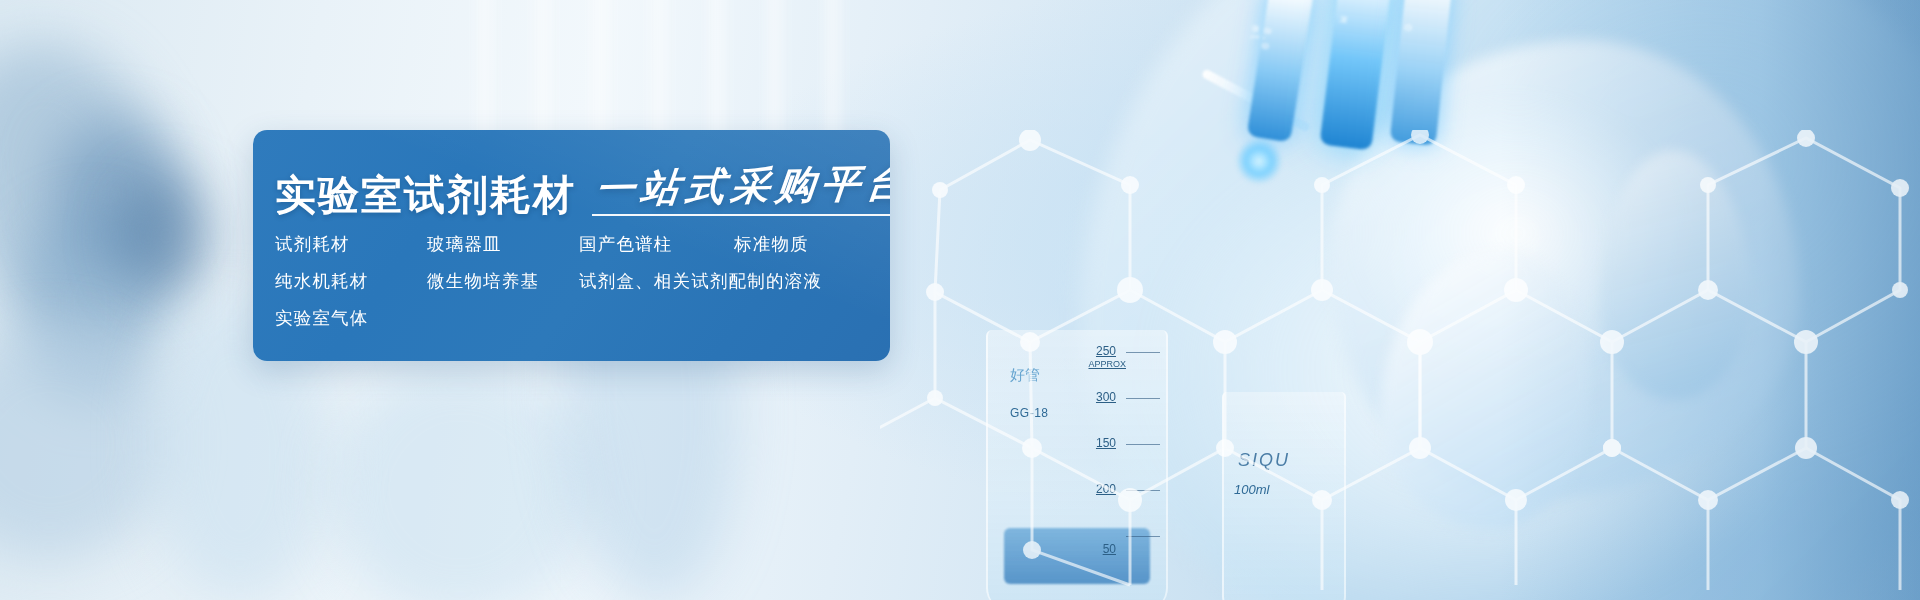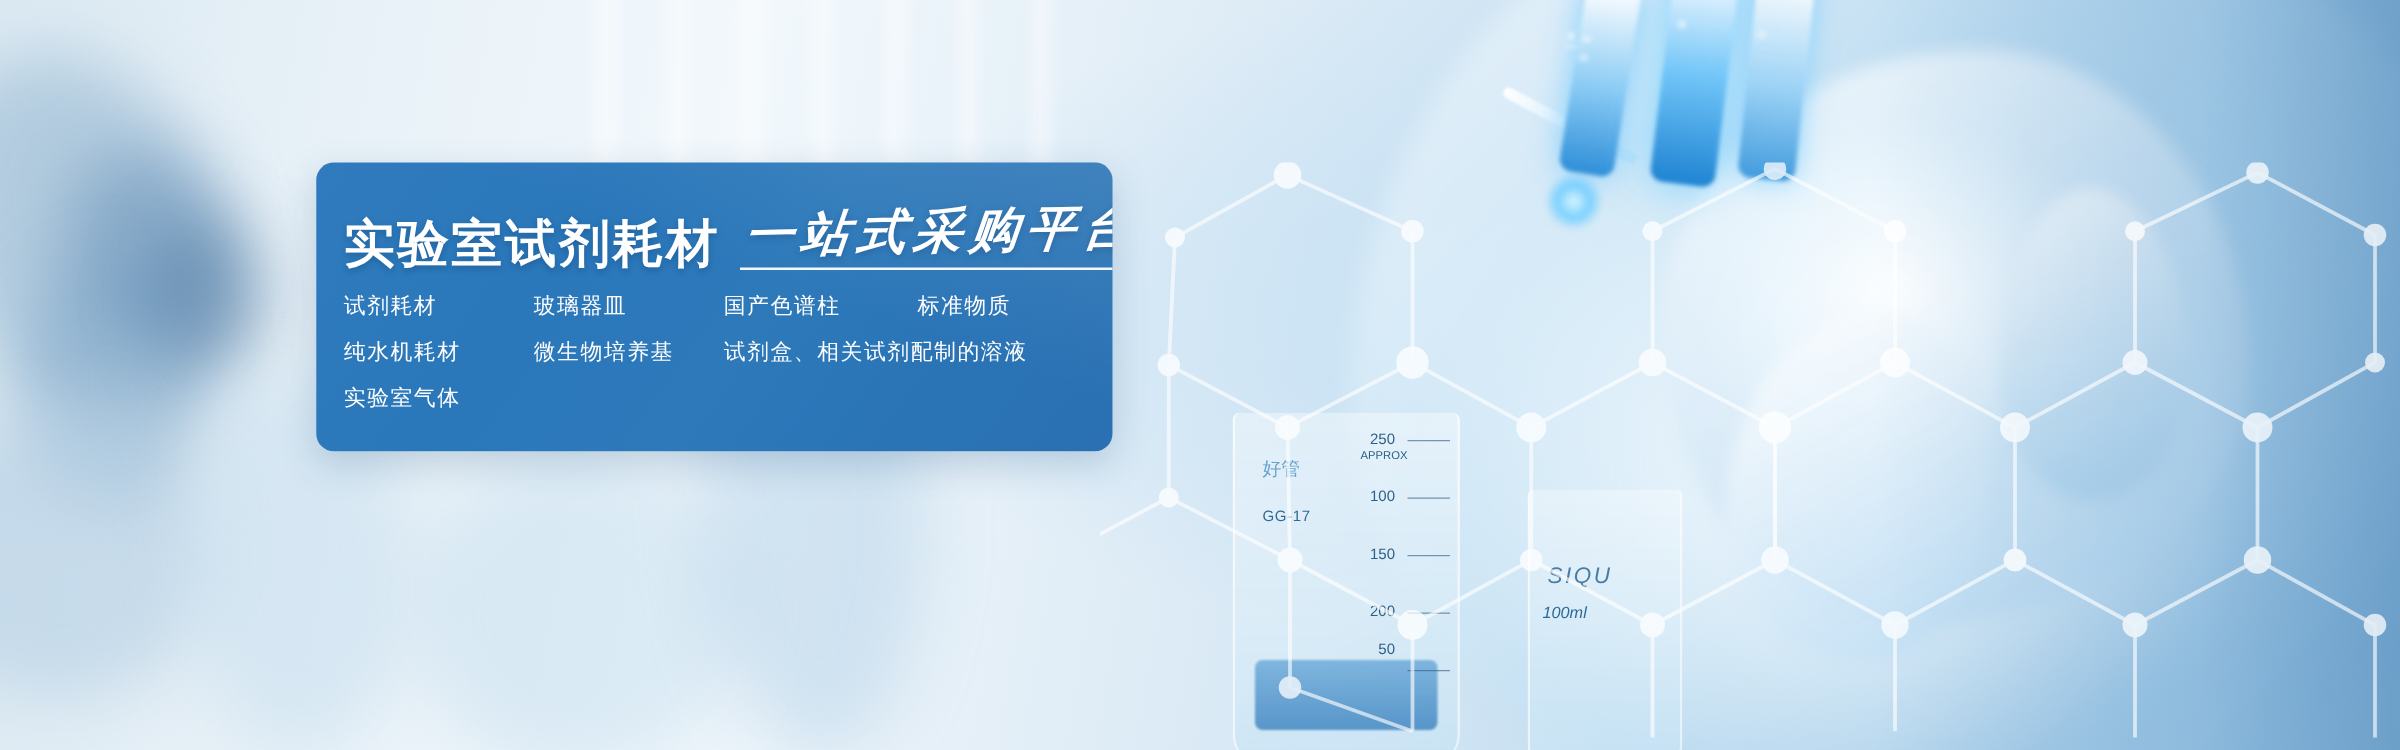--- a/index.html
+++ b/index.html
@@ -101,21 +101,21 @@
   
   .beaker{
     position:absolute;left:986px;top:330px;width:178px;height:280px;
     background:linear-gradient(180deg,rgba(255,255,255,.40) 0%,rgba(222,240,250,.46) 60%,rgba(196,226,244,.52) 100%);
     border-left:2px solid rgba(255,255,255,.62);border-right:2px solid rgba(255,255,255,.55);
     border-radius:6px 6px 22px 22px;filter:blur(.4px);
   }
   .beaker-liquid{position:absolute;left:16px;right:16px;bottom:26px;height:56px;border-radius:6px;
     background:linear-gradient(180deg,rgba(74,150,208,.62),rgba(42,118,184,.72));filter:blur(1px);}
   .grad{position:absolute;right:6px;height:1px;background:rgba(50,92,130,.62);}
-  .grad-label{position:absolute;right:50px;color:#2c5f86;font-size:12px;font-family:"Liberation Sans",sans-serif;}
+  .grad-label{position:absolute;right:50px;color:#2c5f86;font-size:12px;font-family:"Liberation Sans",sans-serif;text-decoration:underline;}
   .grad-label.small{font-size:9px;}
   .beaker-mark{position:absolute;color:#2f6a96;font-size:12px;letter-spacing:.5px;}
   .beaker-logo{position:absolute;left:22px;top:36px;color:rgba(80,150,200,.85);font-size:15px;}
 
   .cylinder{
     position:absolute;left:1222px;top:392px;width:120px;height:215px;
     background:linear-gradient(180deg,rgba(255,255,255,.34),rgba(205,232,248,.44));
     border-left:2px solid rgba(255,255,255,.60);border-right:2px solid rgba(255,255,255,.52);
     border-radius:5px 5px 10px 10px;filter:blur(.5px);
   }
@@ -215,25 +215,25 @@
   <div class="beaker">
     <div class="beaker-liquid"></div>
     <div class="beaker-logo">好管</div>
     <div class="grad" style="top:22px;width:34px;"></div>
     <div class="grad" style="top:68px;width:34px;"></div>
     <div class="grad" style="top:114px;width:34px;"></div>
     <div class="grad" style="top:160px;width:34px;"></div>
     <div class="grad" style="top:206px;width:34px;"></div>
     <div class="grad-label" style="top:14px;">250</div>
     <div class="grad-label small" style="top:29px;right:40px;">APPROX</div>
-    <div class="grad-label" style="top:60px;">100</div>
+    <div class="grad-label" style="top:60px;">300</div>
     <div class="grad-label" style="top:106px;">150</div>
     <div class="grad-label" style="top:152px;">200</div>
-    <div class="grad-label" style="top:182px;">50</div>
-    <div class="beaker-mark" style="left:22px;top:76px;">GG-17</div>
+    <div class="grad-label" style="top:212px;">50</div>
+    <div class="beaker-mark" style="left:22px;top:76px;">GG-18</div>
   </div>
 
   <div class="cylinder">
     <div class="cyl-mark" style="left:14px;top:58px;letter-spacing:2px;font-size:18px;color:rgba(58,112,156,.9);">SIQU</div>
     <div class="cyl-mark" style="left:10px;top:90px;">100ml</div>
   </div>
 
   <div class="right-vignette"></div>
 
   <div class="hexnet">

